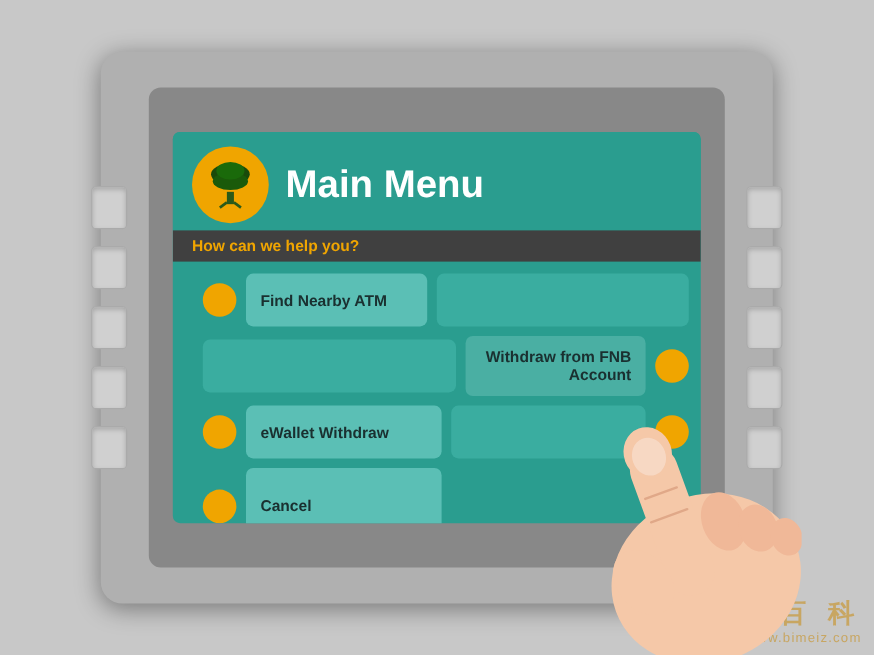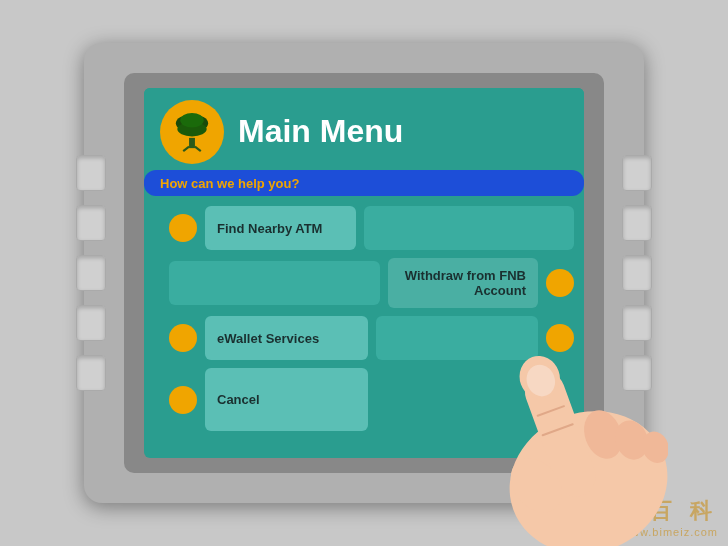--- a/index.html
+++ b/index.html
@@ -66,21 +66,21 @@
       border-radius: 10px;
       padding: 10px;
       display: flex;
       flex-direction: column;
       align-items: center;
       justify-content: center;
     }
 
     .atm-screen {
       width: 440px;
-      height: 370px;
+      height: 326px;
       background: #2a9d8f;
       border-radius: 6px;
       overflow: hidden;
       display: flex;
       flex-direction: column;
       position: relative;
     }
 
     
     .screen-header {
@@ -111,24 +111,23 @@
 
     .main-menu-title {
       font-size: 32px;
       font-weight: bold;
       color: white;
       line-height: 1.1;
     }
 
     
     .subtitle-bar {
-      background: #1d4ed8;
+      background: #404040;
       padding: 4px 16px;
       flex-shrink: 0;
-      border-radius: 12px;
     }
 
     .subtitle-text {
       color: #f0a500;
       font-size: 13px;
       font-weight: bold;
     }
 
     
     .menu-content {
@@ -331,21 +330,21 @@
               <span>Withdraw from FNB Account</span>
             </div>
             <div class="dot-indicator"></div>
           </div>
         </div>
 
         <div class="menu-row">
           <div class="menu-item-left">
             <div class="dot-indicator"></div>
             <div class="menu-btn">
-              <span>eWallet Services</span>
+              <span>eWallet Withdraw</span>
             </div>
           </div>
           <div class="menu-item-right">
             <div class="menu-btn-empty"></div>
             <div class="dot-indicator"></div>
           </div>
         </div>
 
         <div class="menu-row">
           <div class="menu-item-left">

